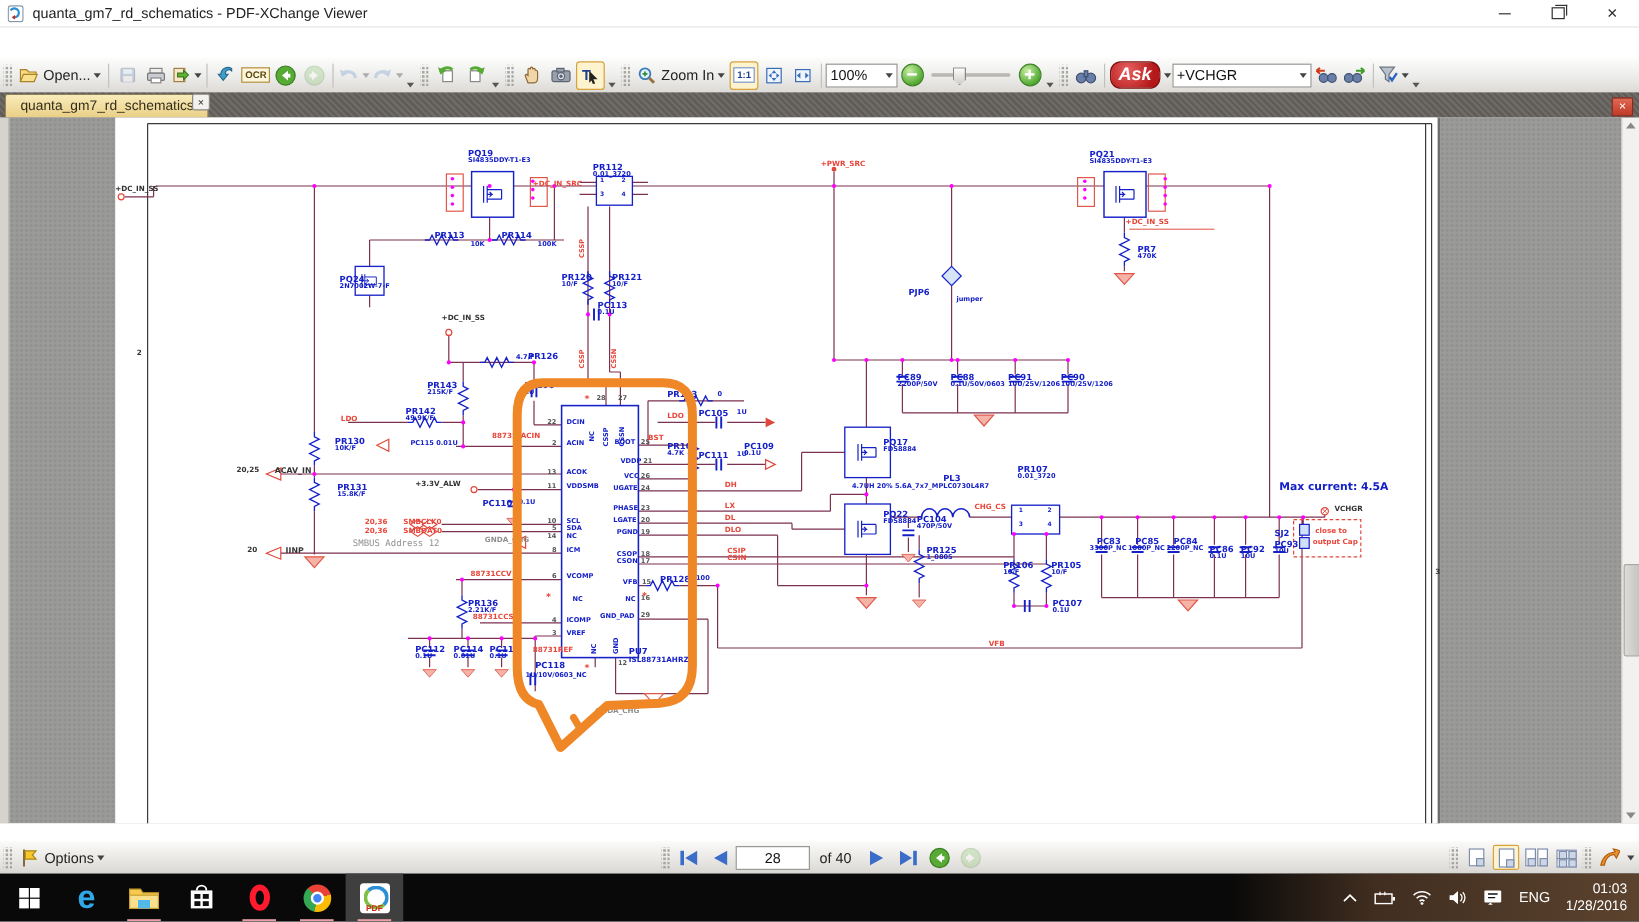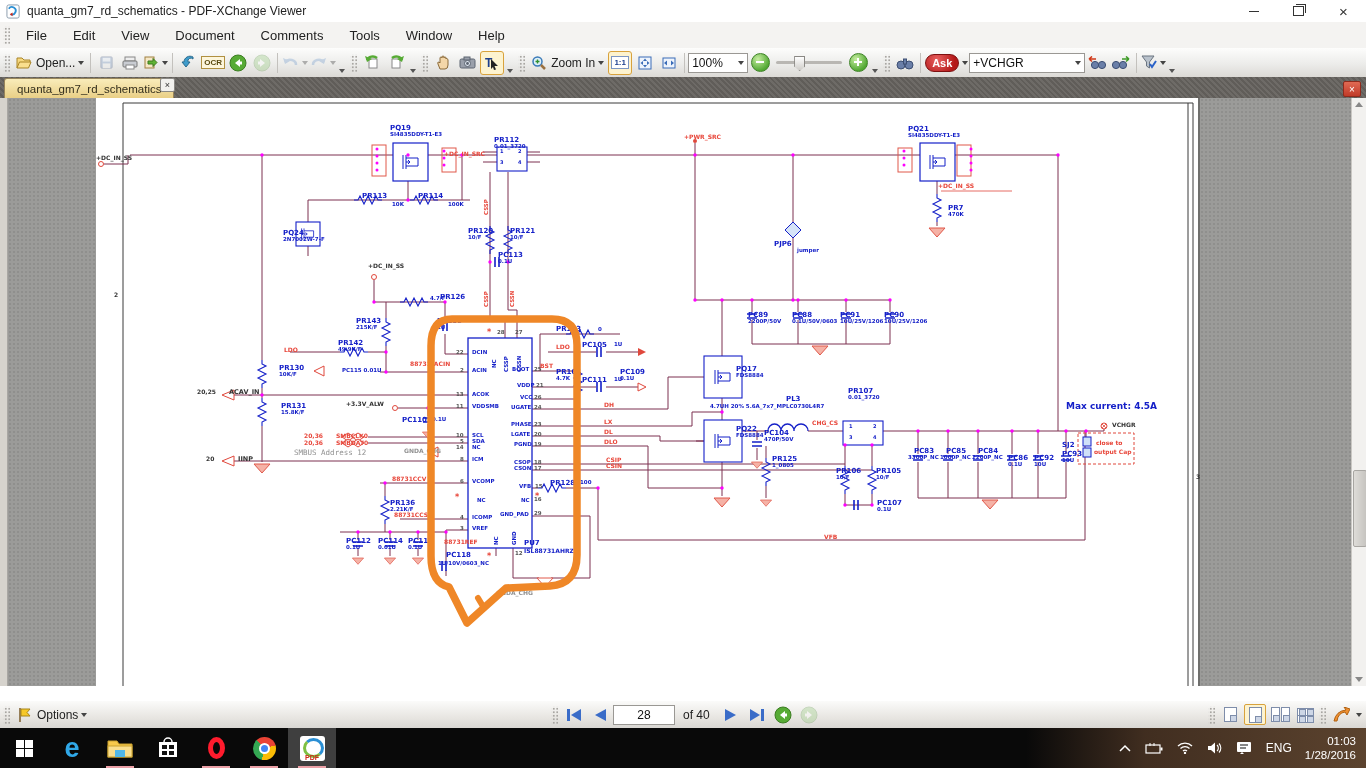--- a/index.html
+++ b/index.html
@@ -27,21 +27,21 @@
   .dd{width:0;height:0;border-left:3px solid transparent;border-right:3px solid transparent;border-top:4px solid #444;margin-left:3px;}
   .ovf{width:0;height:0;border-left:3px solid transparent;border-right:3px solid transparent;border-top:4px solid #555;margin:0 2px;align-self:flex-end;margin-bottom:4px;}
   .tlabel{font-size:12px;color:#222;margin-left:4px;}
   .gbtn{width:17px;height:17px;border-radius:50%;background:radial-gradient(circle at 35% 30%,#c6eda0,#51a832 72%);position:relative;border:1px solid #3f8427;}
   .gbtn:after{content:"";position:absolute;left:4px;top:7px;width:8px;height:2px;background:#fff;}
   .gbtn.plus:before{content:"";position:absolute;left:7px;top:4px;width:2px;height:8px;background:#fff;}
   .zoombox,.searchbox{height:18px;background:#fff;border:1px solid #9a9894;display:flex;align-items:center;font-size:12px;color:#111;padding:0 3px;}
   .zoombox input,.searchbox input{border:none;outline:none;font-size:12px;width:100%;font-family:inherit;color:#111;padding:0;background:transparent;}
   .slider{width:66px;height:3px;background:#b9b7b3;border-radius:2px;position:relative;margin:0 4px;}
   .sliderhandle{position:absolute;left:18px;top:-5px;width:9px;height:13px;background:linear-gradient(#fefefe,#cfcdc9);border:1px solid #8a8884;clip-path:polygon(0 0,100% 0,100% 70%,50% 100%,0 70%);}
-  .askbadge{background:radial-gradient(circle at 35% 30%,#e86060,#b41818 75%);color:#fff;font-size:11px;font-weight:bold;border-radius:9px;padding:2px 6px;border:1px solid #7e1010;}
+  .askbadge{background:radial-gradient(circle at 35% 30%,#e86060,#b41818 75%);color:#fff;font-size:15px;font-style:italic;font-weight:bold;border-radius:9px;padding:2px 6px;border:1px solid #7e1010;}
   
   .tabbar{position:absolute;left:0;top:77px;width:1366px;height:21px;background:repeating-linear-gradient(45deg,#6e6b67 0 2px,#605d59 2px 4px);}
   .doctab{position:absolute;left:4px;bottom:0;height:19px;padding:0 12px;background:linear-gradient(#f9ecba,#e9cf86);border:1px solid #97845a;border-bottom:none;border-radius:3px 3px 0 0;font-size:11.5px;color:#332e1c;display:flex;align-items:center;}
   .tabclose{position:absolute;left:160px;top:1px;width:13px;height:12px;background:#f2f1ee;border:1px solid #8a8884;font-size:9px;color:#333;display:flex;align-items:center;justify-content:center;border-radius:2px;}
   .groupclose{position:absolute;right:5px;top:4px;width:16px;height:14px;background:linear-gradient(#e06a54,#c03a28);border:1px solid #8e2a1c;border-radius:2px;color:#fff;font-size:10px;display:flex;align-items:center;justify-content:center;}
   
   .docarea{position:absolute;left:0;top:98px;width:1366px;height:588px;background-color:#9b9b99;background-image:radial-gradient(#8f8f8d 1px,transparent 1.2px);background-size:4px 4px;overflow:hidden;}
   .leftstrip{position:absolute;left:0;top:0;width:7px;height:588px;background:#d6d3cd;border-right:1px solid #a9a7a3;}
   .page{position:absolute;left:96px;top:-2px;width:1102px;height:592px;background:#fff;box-shadow:2px 2px 0 #6f6f6d;}
   .vscroll{position:absolute;right:0;top:0;width:14px;height:588px;background:#f2f1ef;border-left:1px solid #c9c7c3;}
@@ -109,31 +109,20 @@
       <div class="winbtn">
           <div class="minbar"></div>
         </div>
       <div class="winbtn">
           <div class="maxbox"></div>
         </div>
       <div class="winbtn" style="font-size:15px;">×</div>
     </div>
   </div>
 
-  <div class="menubar">
-    <div class="grip"></div>
-    <div class="menuitem">File</div>
-    <div class="menuitem">Edit</div>
-    <div class="menuitem">View</div>
-    <div class="menuitem">Document</div>
-    <div class="menuitem">Comments</div>
-    <div class="menuitem">Tools</div>
-    <div class="menuitem">Window</div>
-    <div class="menuitem">Help</div>
-  </div>
 
   <div class="toolbar">
     <div class="grip"></div>
     <div class="tbtn" style="padding:0 2px;">
       <svg width="16" height="16" viewBox="0 0 16 16">
           <path d="M1,13 V3 h5 l2,2 h6 v2" fill="#f7d980" stroke="#a98427"></path>
           <path d="M1,13 L3.5,7 H15 L12.5,13 Z" fill="#fadf8e" stroke="#a98427"></path>
         </svg>
       <span class="tlabel">Open...</span>
       <div class="dd"></div>
@@ -564,21 +553,21 @@
       <span class="slabel" style="left: 448px; top: 202px; color: rgb(21, 32, 200); font-size: 5.5px;">100K</span>
       <span class="slabel" style="left: 938px; top: 183px; color: rgb(232, 70, 58); font-size: 6px;">+DC_IN_SS</span>
       <span class="slabel" style="left: 948px; top: 205px; color: rgb(21, 32, 200); font-size: 7px;">PR7</span>
       <span class="slabel" style="left: 948px; top: 212px; color: rgb(21, 32, 200); font-size: 5.5px;">470K</span>
       <span class="slabel" style="left: 283px; top: 230px; color: rgb(21, 32, 200); font-size: 7px;">PQ24</span>
       <span class="slabel" style="left: 283px; top: 237px; color: rgb(21, 32, 200); font-size: 5.5px;">2N7002W-7-F</span>
       <span class="slabel" style="left: 468px; top: 228px; color: rgb(21, 32, 200); font-size: 7px;">PR120</span>
       <span class="slabel" style="left: 468px; top: 235px; color: rgb(21, 32, 200); font-size: 5.5px;">10/F</span>
       <span class="slabel" style="left: 510px; top: 228px; color: rgb(21, 32, 200); font-size: 7px;">PR121</span>
       <span class="slabel" style="left: 510px; top: 235px; color: rgb(21, 32, 200); font-size: 5.5px;">10/F</span>
-      <span class="slabel" style="left: 774px; top: 241px; color: rgb(21, 32, 200); font-size: 7px;">PJP6</span>
+      <span class="slabel" style="left: 757px; top: 241px; color: rgb(21, 32, 200); font-size: 7px;">PJP6</span>
       <span class="slabel" style="left: 797px; top: 248px; color: rgb(21, 32, 200); font-size: 5.5px;">jumper</span>
       <span class="slabel" style="left: 498px; top: 252px; color: rgb(21, 32, 200); font-size: 7px;">PC113</span>
       <span class="slabel" style="left: 498px; top: 259px; color: rgb(21, 32, 200); font-size: 5.5px;">0.1U</span>
       <span class="slabel" style="left: 368px; top: 263px; color: rgb(51, 51, 51); font-size: 6px;">+DC_IN_SS</span>
       <span class="slabel" style="left: 484px; top: 215px; color: rgb(232, 70, 58); font-size: 5.5px; transform: rotate(-90deg);">CSSP</span>
       <span class="slabel" style="left: 484px; top: 307px; color: rgb(232, 70, 58); font-size: 5.5px; transform: rotate(-90deg);">CSSP</span>
       <span class="slabel" style="left: 510px; top: 307px; color: rgb(232, 70, 58); font-size: 5.5px; transform: rotate(-90deg);">CSSN</span>
       <span class="slabel" style="left: 392px; top: 294px; color: rgb(21, 32, 200); font-size: 7px; margin-left: 48px;">PR126</span>
       <span class="slabel" style="left: 430px; top: 296px; color: rgb(21, 32, 200); font-size: 5.5px;">4.7/F</span>
       <span class="slabel" style="left: 437px; top: 318px; color: rgb(21, 32, 200); font-size: 7px;">PC106</span>

